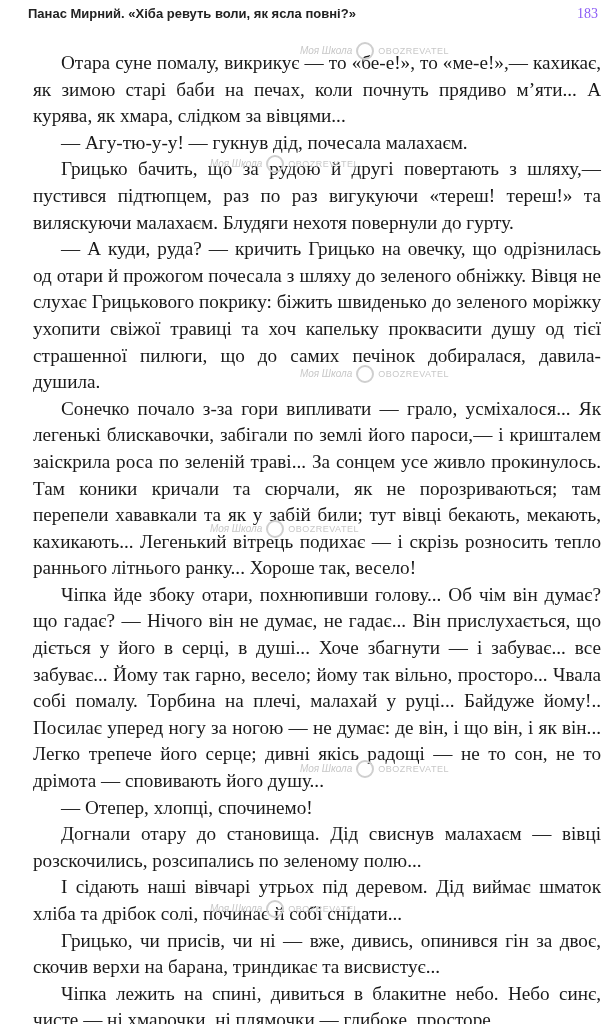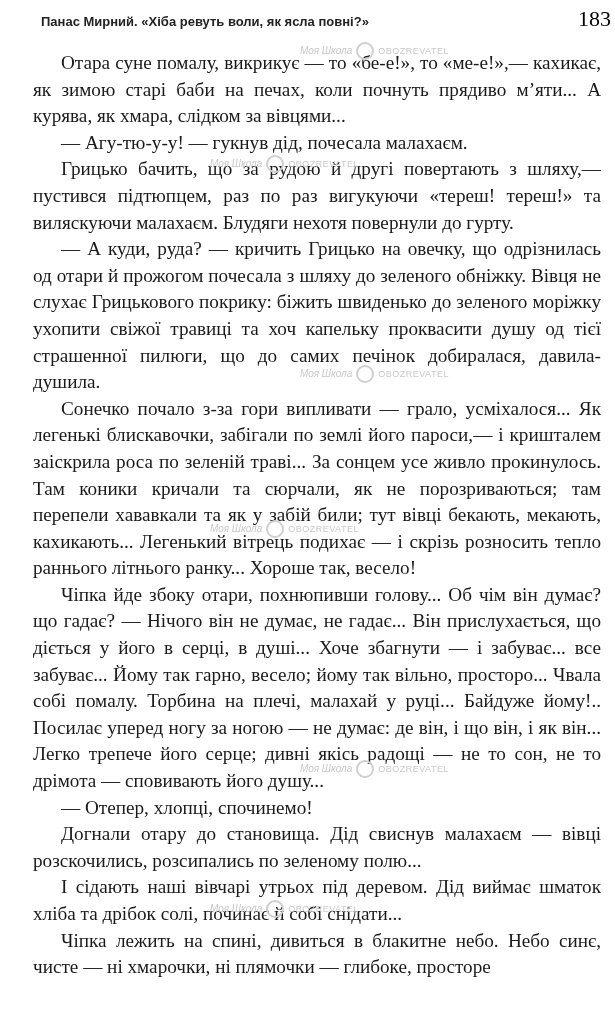--- a/index.html
+++ b/index.html
@@ -4,29 +4,29 @@
 <style>
   html, body { margin: 0; padding: 0; }
   body {
     width: 615px; height: 1024px; overflow: hidden;
     background: #ffffff; position: relative;
     font-family: "Liberation Serif", "DejaVu Serif", serif;
     color: #1a1a1a;
   }
   .page { position: absolute; left: 0; top: 0; width: 615px; height: 1024px; }
   .running-head {
-    position: absolute; left: 41px; top: 6px; width: 570px; height: 24px;
+    position: absolute; left: 28px; top: 6px; width: 570px; height: 24px;
     display: flex; justify-content: space-between; align-items: baseline;
   }
   .rh-title {
     font-family: "Liberation Sans", "DejaVu Sans", sans-serif;
     font-size: 13px; font-weight: bold; color: #222;
   }
   .rh-title .work { font-weight: bold; }
-  .page-number { font-size: 22px; color: #000000; }
+  .page-number { font-size: 14px; color: #8b5cf6; }
   .body-text {
     position: absolute; left: 33px; top: 50px; width: 568px;
     font-size: 19.2px; line-height: 26.6px; text-align: justify;
   }
   .para { margin: 0; text-indent: 28px; }
   .watermarks { position: absolute; inset: 0; pointer-events: none; }
   .wm {
     position: absolute; font-family: "Liberation Sans", sans-serif;
     font-size: 10px; color: #c8c8c8; font-style: italic; white-space: nowrap;
   }
@@ -51,20 +51,21 @@
   <div class="body-text">
     <p class="para">Отара суне помалу, викрикує — то «бе-е!», то «ме-е!»,— кахикає, як зимою старі баби на печах, коли почнуть прядиво м’яти... А курява, як хмара, слідком за вівцями...</p>
     <p class="para">— Агу-тю-у-у! — гукнув дід, почесала малахаєм.</p>
     <p class="para">Грицько бачить, що за рудою й другі повертають з шляху,— пустився підтюпцем, раз по раз вигукуючи «тереш! тереш!» та виляскуючи малахаєм. Блудяги нехотя повернули до гурту.</p>
     <p class="para">— А куди, руда? — кричить Грицько на овечку, що одрізнилась од отари й прожогом почесала з шляху до зеленого обніжку. Вівця не слухає Грицькового покрику: біжить швиденько до зеленого моріжку ухопити свіжої травиці та хоч капельку проквасити душу од тієї страшенної пилюги, що до самих печінок добиралася, давила-душила.</p>
     <p class="para">Сонечко почало з-за гори випливати — грало, усміхалося... Як легенькі блискавочки, забігали по землі його пароси,— і кришталем заіскрила роса по зеленій траві... За сонцем усе живло прокинулось. Там коники кричали та сюрчали, як не порозриваються; там перепели хававкали та як у забій били; тут вівці бекають, мекають, кахикають... Легенький вітрець подихає — і скрізь розносить тепло раннього літнього ранку... Хороше так, весело!</p>
     <p class="para">Чіпка йде збоку отари, похнюпивши голову... Об чім він думає? що гадає? — Нічого він не думає, не гадає... Він прислухається, що діється у його в серці, в душі... Хоче збагнути — і забуває... все забуває... Йому так гарно, весело; йому так вільно, просторо... Чвала собі помалу. Торбина на плечі, малахай у руці... Байдуже йому!.. Посилає уперед ногу за ногою — не думає: де він, і що він, і як він... Легко трепече його серце; дивні якісь радощі — не то сон, не то дрімота — сповивають його душу...</p>
     <p class="para">— Отепер, хлопці, спочинемо!</p>
     <p class="para">Догнали отару до становища. Дід свиснув малахаєм — вівці розскочились, розсипались по зеленому полю...</p>
     <p class="para">І сідають наші вівчарі утрьох під деревом. Дід виймає шматок хліба та дрібок солі, починає й собі снідати...</p>
+    <p class="para">Грицько, чи присів, чи ні — вже, дивись, опинився гін за двоє, скочив верхи на барана, триндикає та висвистує...</p>
     <p class="para">Чіпка лежить на спині, дивиться в блакитне небо. Небо синє, чисте — ні хмарочки, ні плямочки — глибоке, просторе</p>
   </div>
 
   <div class="watermarks">
     <div class="wm" style="left:300px;top:42px;">
       <span>Моя Школа</span><span class="logo"></span><span class="ob">OBOZREVATEL</span>
     </div>
     <div class="wm" style="left:210px;top:155px;">
       <span>Моя Школа</span><span class="logo"></span><span class="ob">OBOZREVATEL</span>
     </div>

